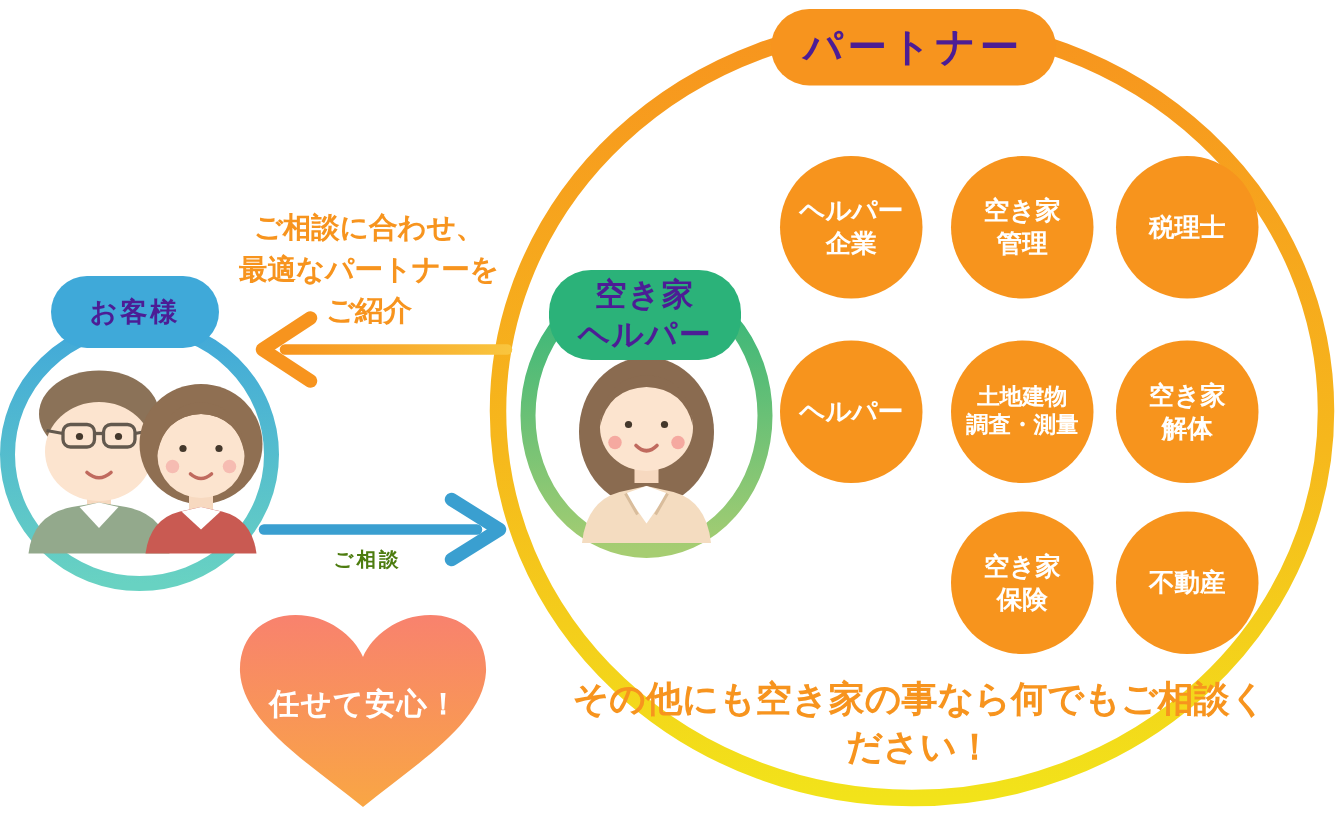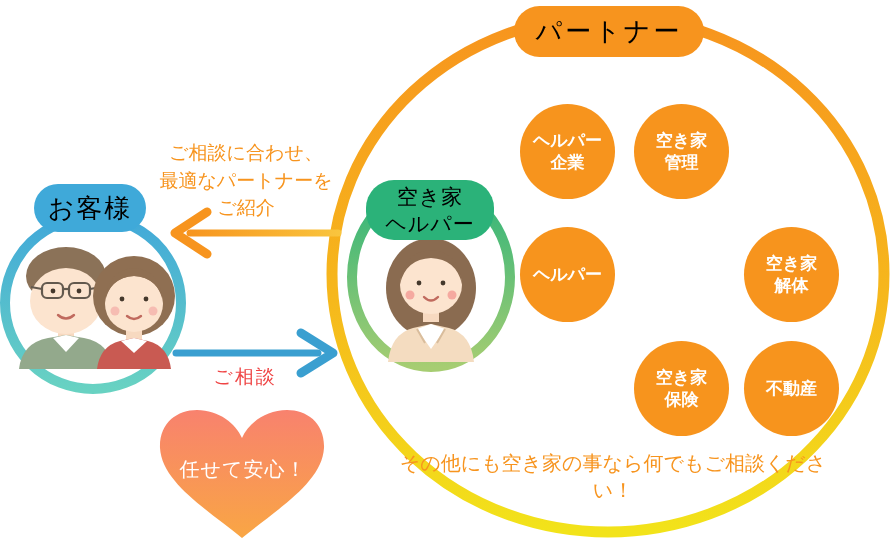--- a/index.html
+++ b/index.html
@@ -4,44 +4,44 @@
 <style>
   html,body { margin:0; padding:0; background:#fff; }
   .canvas {
     position:relative; width:896px; height:544px; background:#ffffff;
     font-family:"Liberation Sans", sans-serif; overflow:hidden;
   }
   .gfx { position:absolute; left:0; top:0; }
 
   .pill {
     position:absolute; display:flex; align-items:center; justify-content:center;
-    color:#000000; font-weight:normal; text-align:center; white-space:pre-line;
+    color:#4c1d95; font-weight:bold; text-align:center; white-space:pre-line;
     z-index:3;
   }
   .pill-customer { left:34px; top:184px; width:112px; height:48px;
-    background:#3FA9D9; border-radius:26px; font-size:26px; letter-spacing:2px; }
+    background:#3FA9D9; border-radius:26px; font-size:18px; letter-spacing:2px; }
   .pill-helper { left:366px; top:180px; width:128px; height:60px;
     background:#2BB279; border-radius:28px; font-size:21px; line-height:1.3; letter-spacing:1px; }
   .pill-partner { left:514px; top:6px; width:190px; height:51px;
     background:#F7941E; border-radius:27px; font-size:26px; letter-spacing:3px; }
 
   .partner-circle {
     position:absolute; width:95px; height:95px; border-radius:50%;
     background:#F7941D; color:#fff; font-weight:bold; font-size:17px; line-height:1.25;
     display:flex; align-items:center; justify-content:center; text-align:center;
     white-space:pre-line; z-index:2;
   }
   .partner-circle.small { font-size:15px; }
   .col1 { left:520px; } .col2 { left:634px; } .col3 { left:744px; }
   .row1 { top:104px; } .row2 { top:227px; } .row3 { top:341px; }
 
-  .txt { position:absolute; font-weight:normal; text-align:center; white-space:pre-line; z-index:3; }
+  .txt { position:absolute; font-weight:bold; text-align:center; white-space:pre-line; z-index:3; }
   .referral-label { left:130px; top:139px; width:232px; color:#F7941E; font-size:19px; line-height:1.45; }
-  .consult-label  { left:185px; top:364px; width:120px; color:#ef4444; font-size:19px; letter-spacing:2px; }
-  .partner-note   { left:380px; top:450px; width:466px; color:#F7941E; font-size:20px; }
+  .consult-label  { left:185px; top:364px; width:120px; color:#4d7c0f; font-size:13px; letter-spacing:2px; }
+  .partner-note   { left:380px; top:450px; width:466px; color:#F7941E; font-size:24px; }
   .heart-label    { left:157px; top:456px; width:172px; color:#ffffff; font-size:20px; letter-spacing:1px; }
 </style>
 </head>
 <body>
 
 <div class="canvas">
 
   <svg class="gfx" width="896" height="544" viewBox="0 0 896 544">
     <defs>
       <linearGradient id="gradBig" x1="0" y1="0" x2="0" y2="1">
@@ -136,21 +136,24 @@
 
   <div class="pill pill-customer">お客様</div>
   <div class="pill pill-helper">空き家
 ヘルパー</div>
   <div class="pill pill-partner">パートナー</div>
 
   <div class="partner-circle col1 row1">ヘルパー
 企業</div>
   <div class="partner-circle col2 row1">空き家
 管理</div>
+  <div class="partner-circle col3 row1">税理士</div>
   <div class="partner-circle col1 row2">ヘルパー</div>
+  <div class="partner-circle col2 row2 small">土地建物
+調査・測量</div>
   <div class="partner-circle col3 row2">空き家
 解体</div>
   <div class="partner-circle col2 row3">空き家
 保険</div>
   <div class="partner-circle col3 row3">不動産</div>
 
   <div class="txt referral-label">ご相談に合わせ、
 最適なパートナーを
 ご紹介</div>
   <div class="txt consult-label">ご相談</div>

